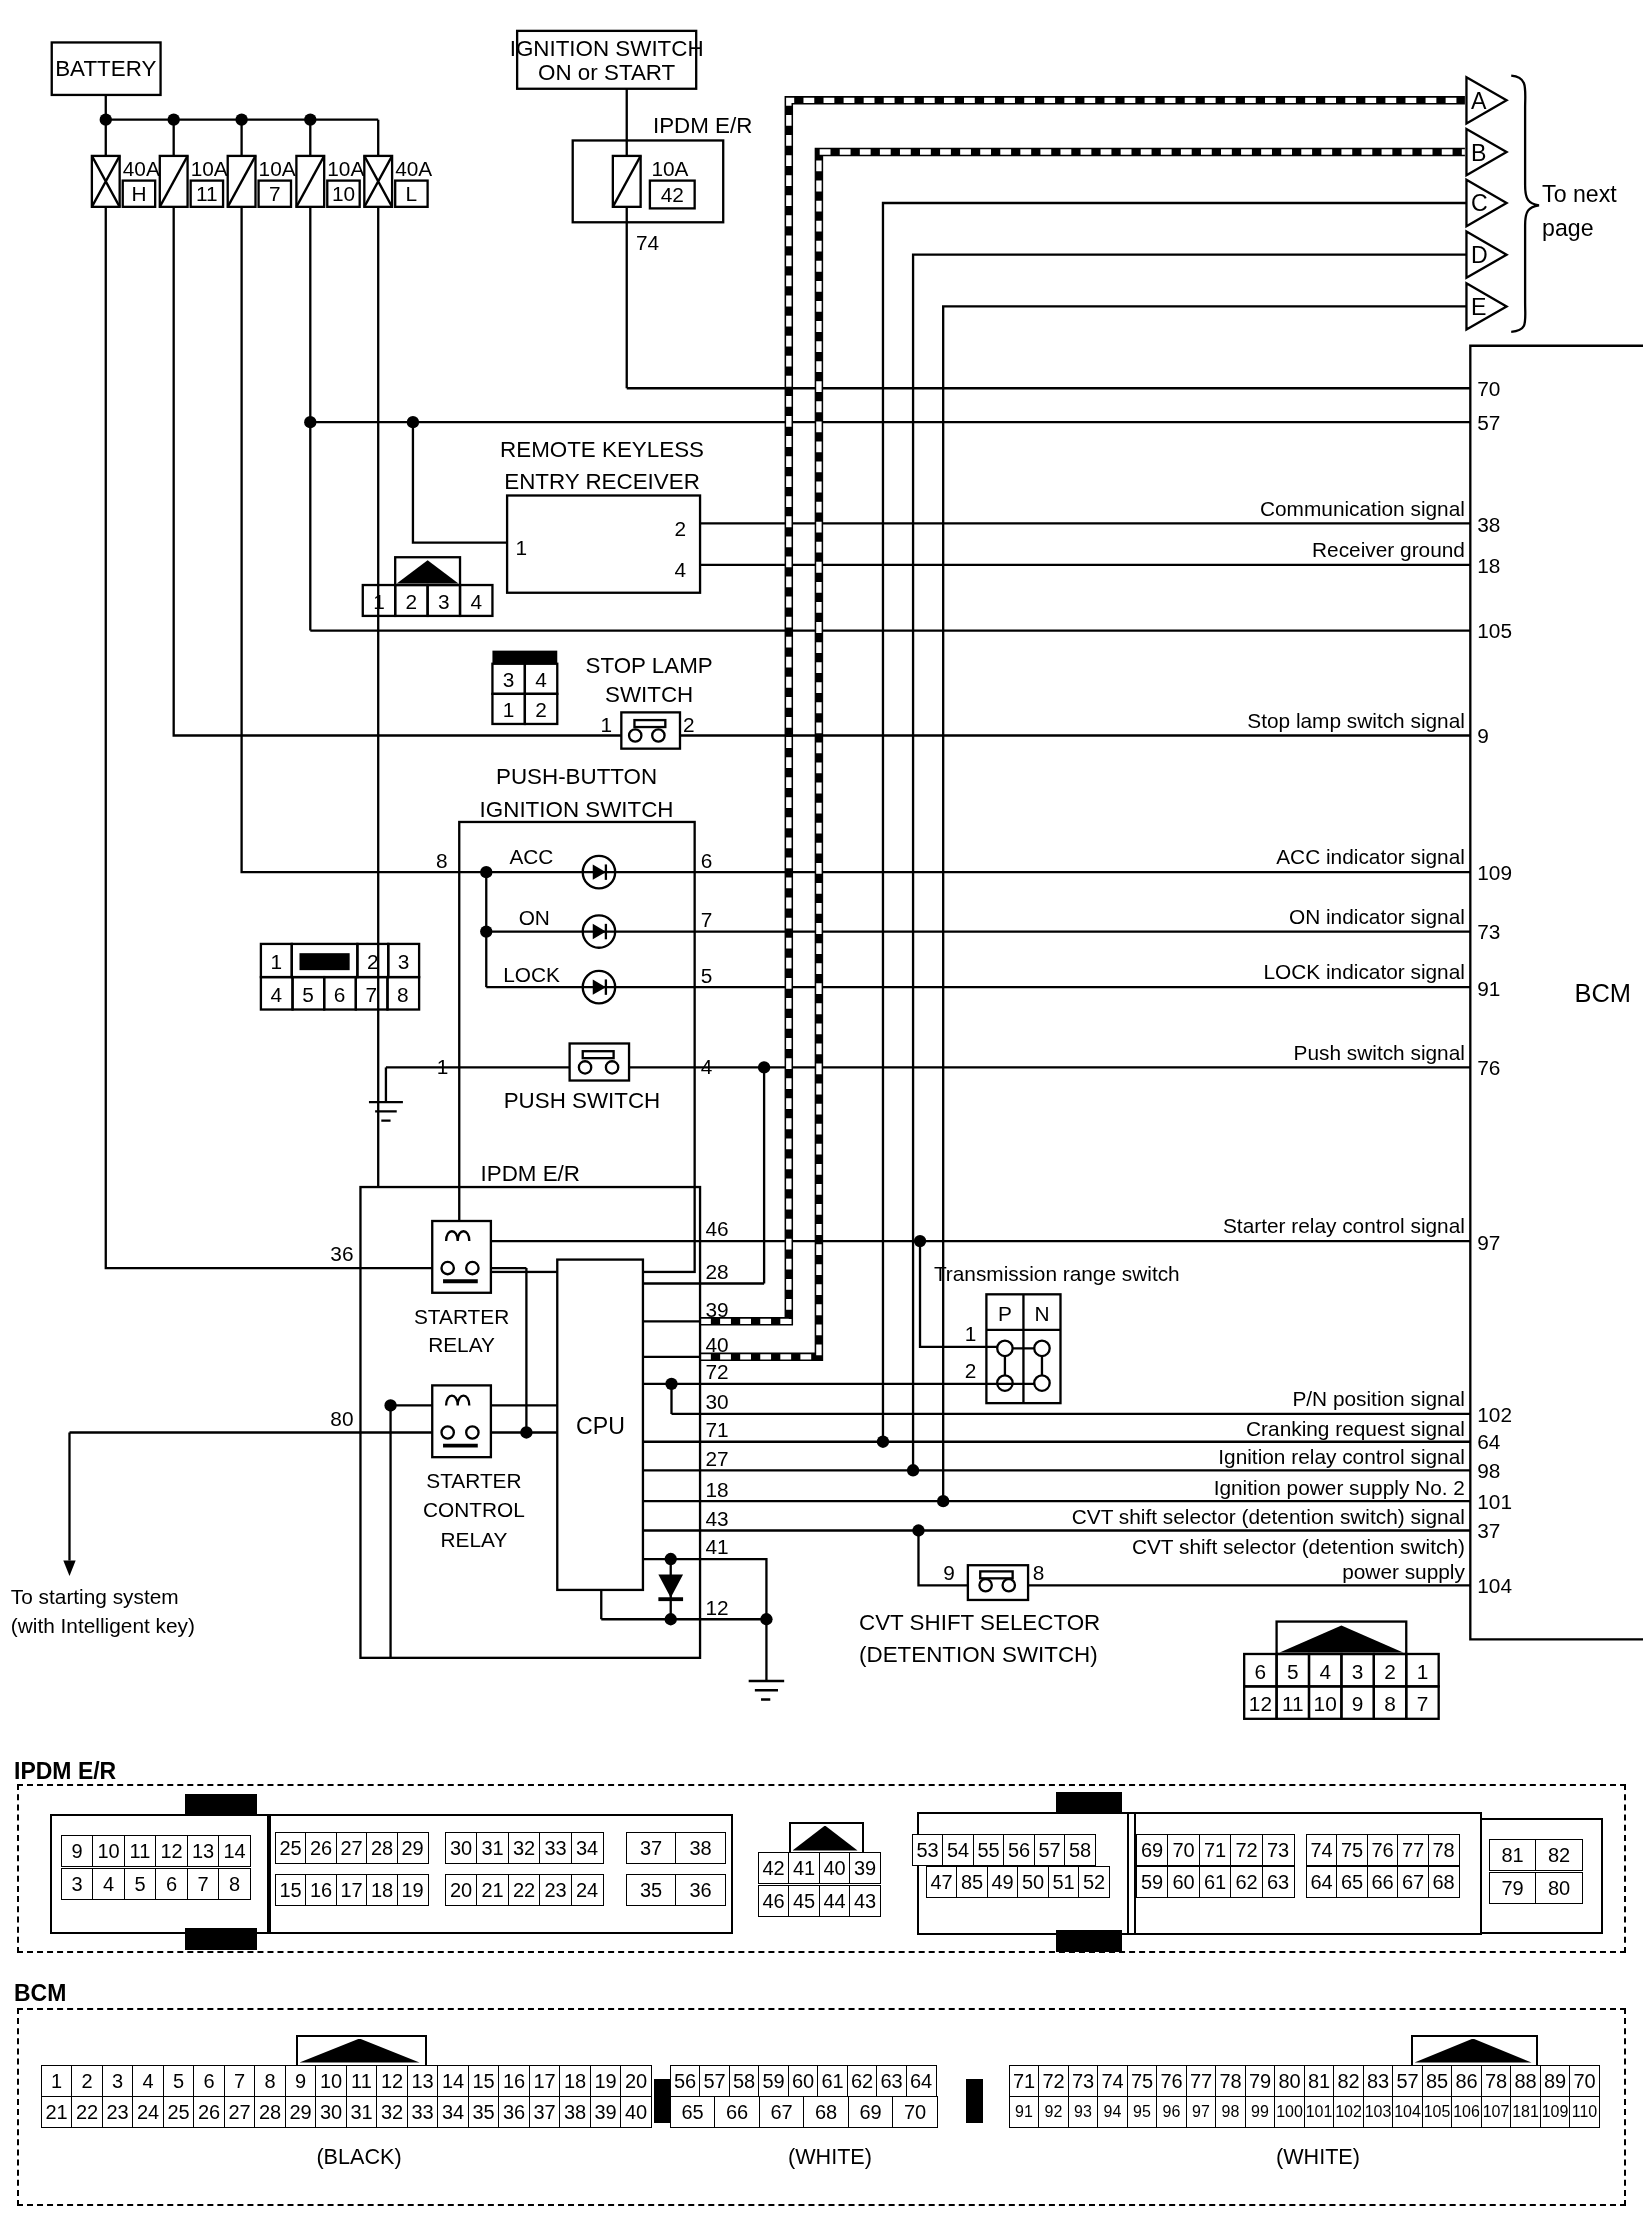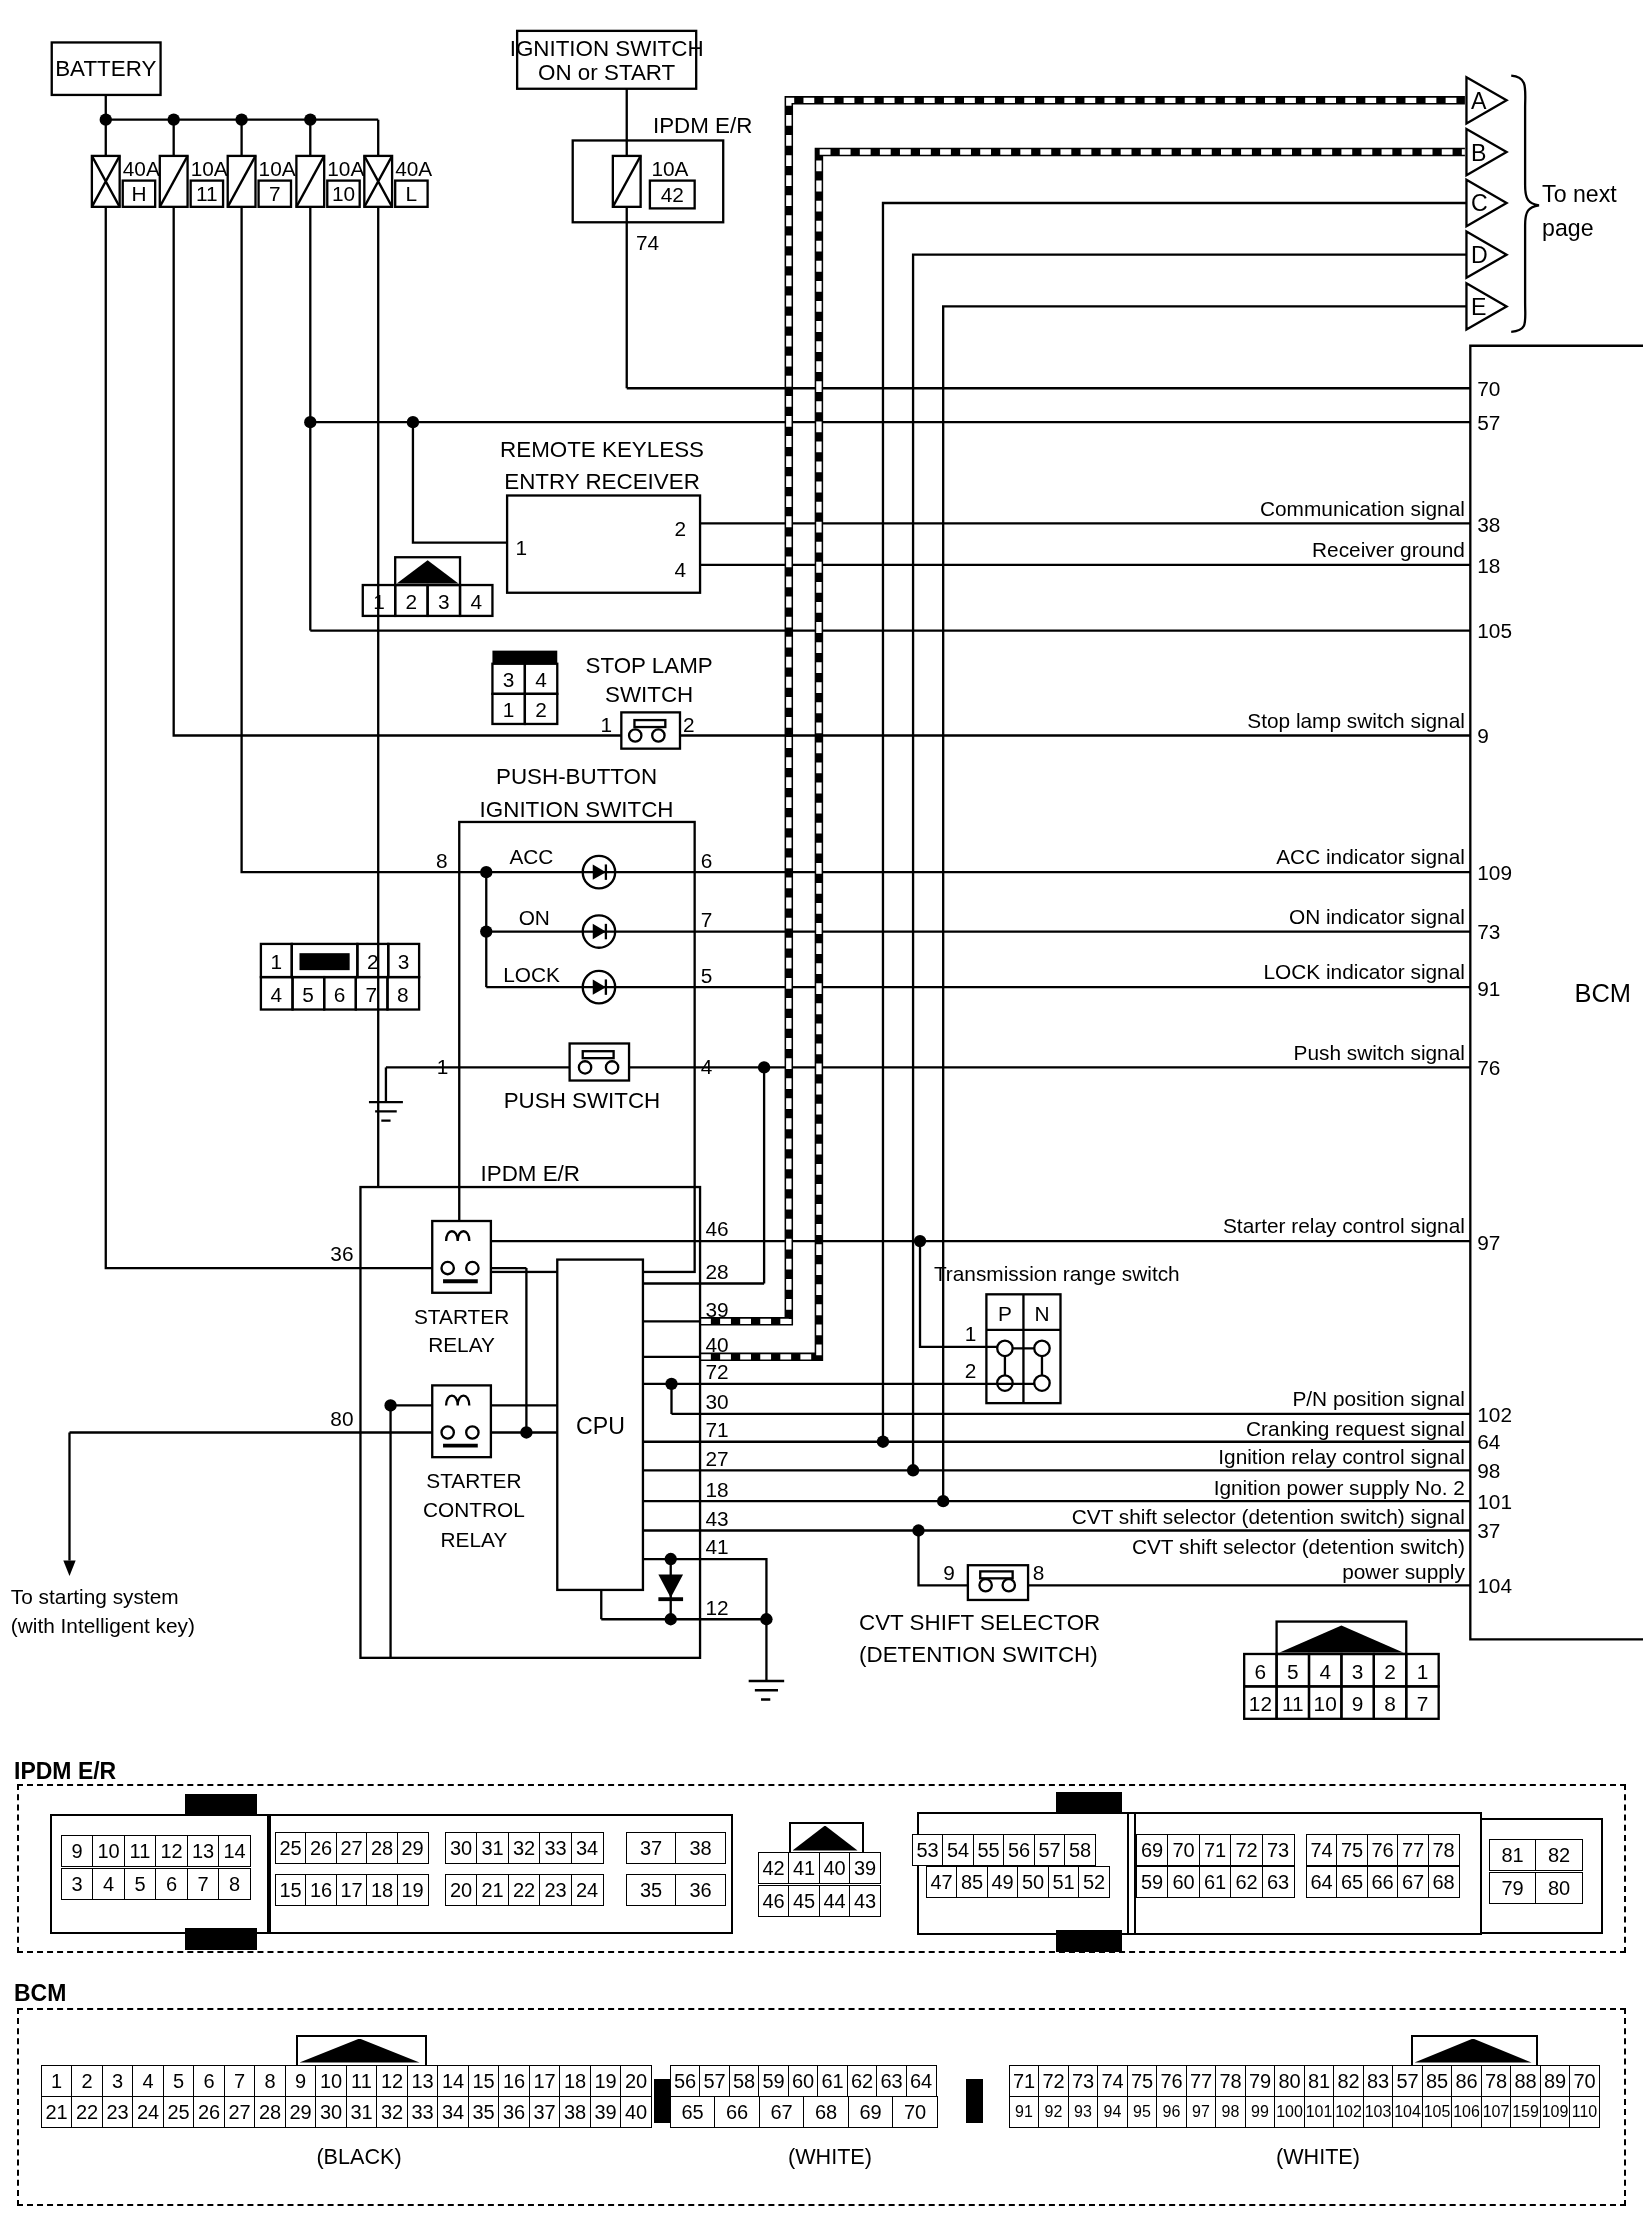--- a/index.html
+++ b/index.html
@@ -707,20 +707,20 @@
       <div>98</div>
       <div>99</div>
       <div>100</div>
       <div>101</div>
       <div>102</div>
       <div>103</div>
       <div>104</div>
       <div>105</div>
       <div>106</div>
       <div>107</div>
-      <div>159</div>
+      <div>181</div>
       <div>109</div>
       <div>110</div>
     </div>
 <div class="cap" style="left:1214px;top:2144px">(WHITE)</div>
 
 </div>
 
 
 </body></html>

